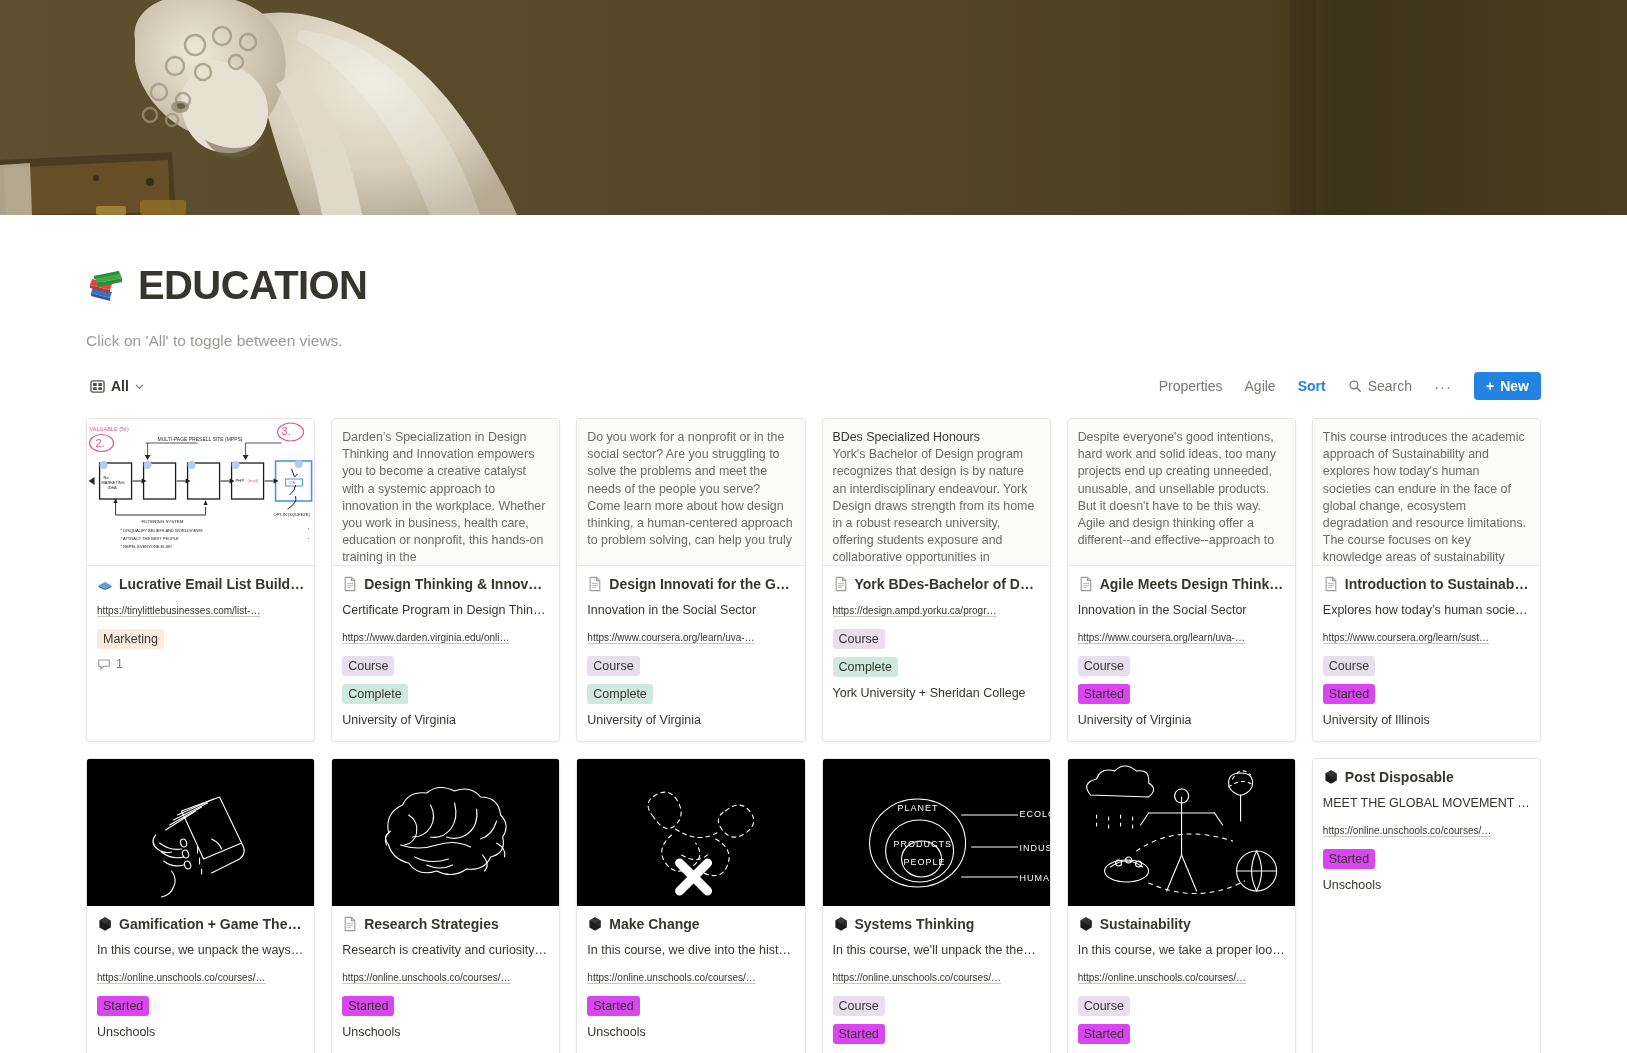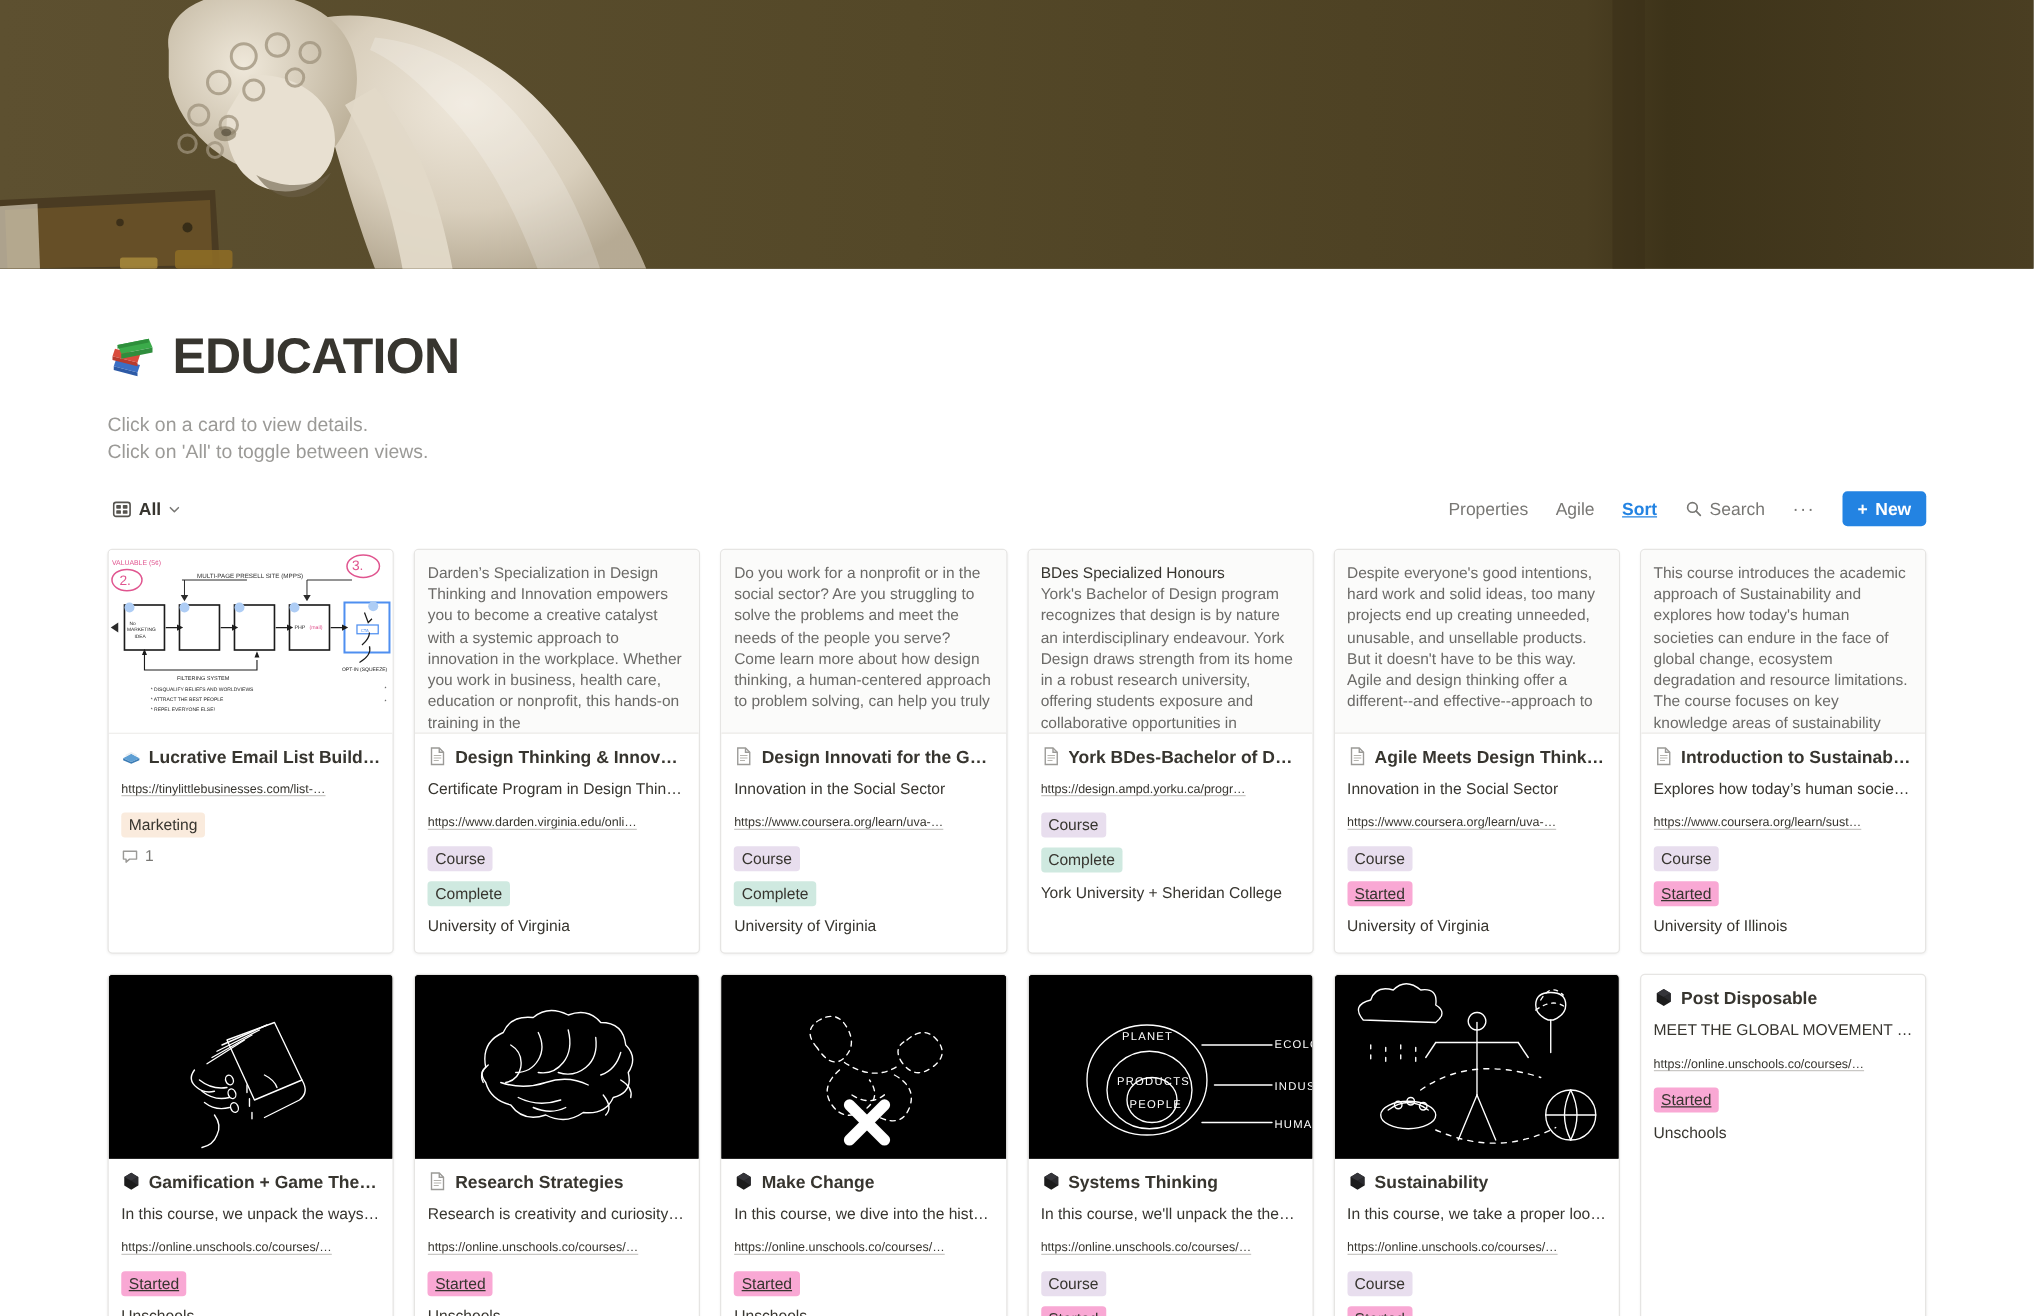--- a/index.html
+++ b/index.html
@@ -55,21 +55,21 @@
   .grid-icon { display: block; }
   .chev { display: block; margin-left: -1px; }
 
   .toolbar-right {
     margin-left: auto;
     display: flex; align-items: center; gap: 22px;
   }
   .tb-item {
     font-size: 14px; color: #787774; cursor: pointer; white-space: nowrap;
   }
-  .tb-item.active { color: #2383e2; font-weight: 600; text-decoration: underline; }
+  .tb-item.active { color: #2383e2; font-weight: 600; }
   .tb-search { display: flex; align-items: center; gap: 6px; }
   .tb-dots { letter-spacing: 1px; font-size: 15px; color: #787774; cursor: pointer; }
   .new-btn {
     background: #2383e2; color: #fff;
     font-size: 14px; font-weight: 600;
     border-radius: 4px;
     height: 28px; padding: 0 12px;
     display: flex; align-items: center; gap: 6px;
     cursor: pointer; border: none;
     font-family: "Liberation Sans", sans-serif;
@@ -141,21 +141,21 @@
   }
   .badge-row { margin-bottom: 8px; }
   .badge {
     display: inline-block;
     font-size: 12.5px; line-height: 18px;
     padding: 1px 6px; border-radius: 3px;
     color: #37352f;
   }
   .badge.course   { background: #e8deee; }
   .badge.complete { background: #cfe9e0; }
-  .badge.started  { background: #f9a8d4; text-decoration: underline; }
+  .badge.started  { background: #d946ef; }
   .badge.marketing{ background: #faebdd; }
   .card-footer {
     font-size: 12.5px; color: #37352f; line-height: 17px;
     white-space: nowrap; overflow: hidden; text-overflow: ellipsis;
   }
   .comment-row {
     display: flex; align-items: center; gap: 5px;
     font-size: 12.5px; color: #787774; margin-top: 2px;
   }
 </style>
@@ -236,21 +236,20 @@
         <path d="M4 22 L24 27 L24 30 L4 25 Z" fill="#b83b2e"></path>
         <path d="M8 13 L33 8 L36 15 L11 20 Z" fill="#3bab4a"></path>
         <path d="M8 13 L33 8 L33 11 L8 16 Z" fill="#2e8f3b"></path>
         <path d="M11 20 L36 15 L36 19 L11 24 Z" fill="#2f8e3d"></path>
       </g>
     </svg>
     <div class="page-title">EDUCATION</div>
   </div>
 
   <div class="subtitle">
-    <div>Click on a card to view details.</div>
     <div>Click on 'All' to toggle between views.</div>
   </div>
 
   <div class="toolbar">
     <div class="view-tab">
       <svg class="grid-icon" width="15" height="15" viewBox="0 0 16 16" aria-hidden="true">
         <rect x="1" y="2" width="14" height="12" rx="2" fill="none" stroke="#55534e" stroke-width="1.4"></rect>
         <rect x="3.2" y="4.2" width="4" height="3.2" rx="0.6" fill="#55534e"></rect>
         <rect x="8.8" y="4.2" width="4" height="3.2" rx="0.6" fill="#55534e"></rect>
         <rect x="3.2" y="8.8" width="4" height="3" rx="0.6" fill="#55534e"></rect>

